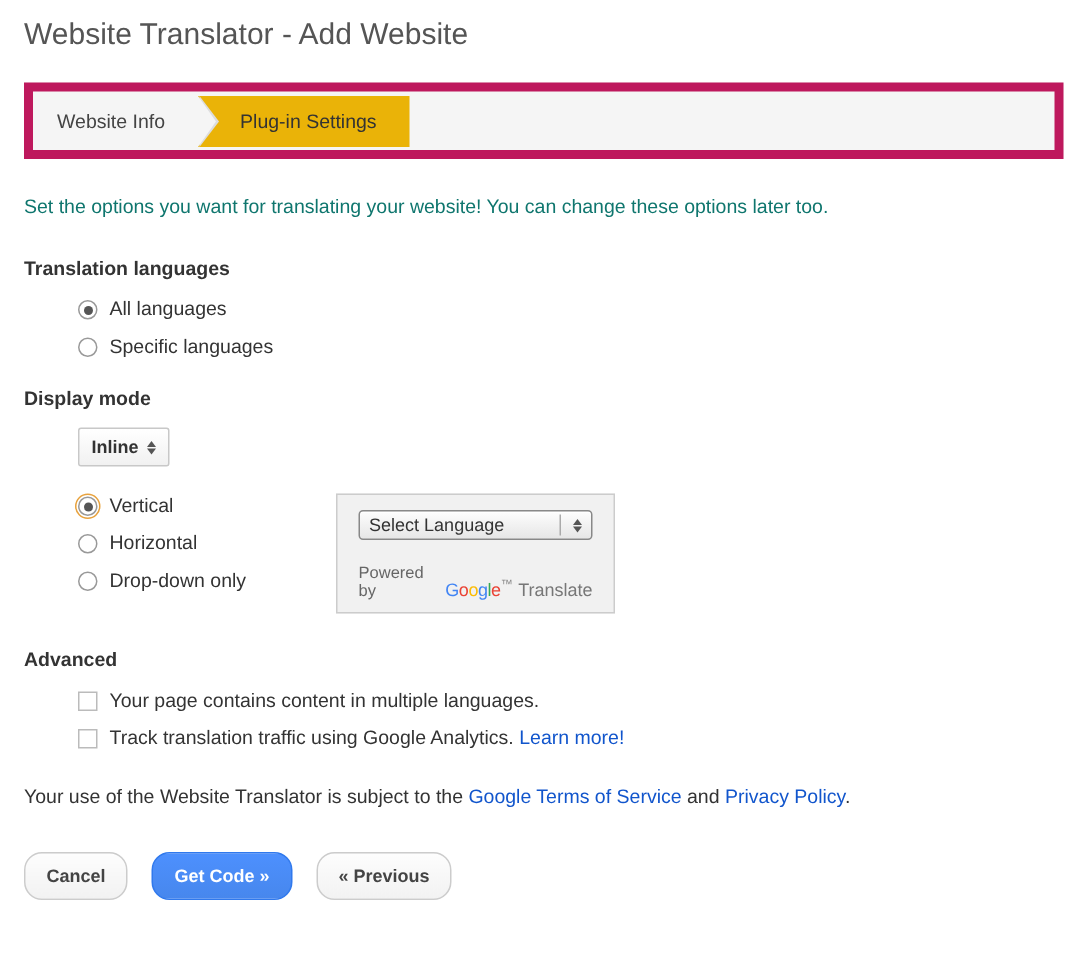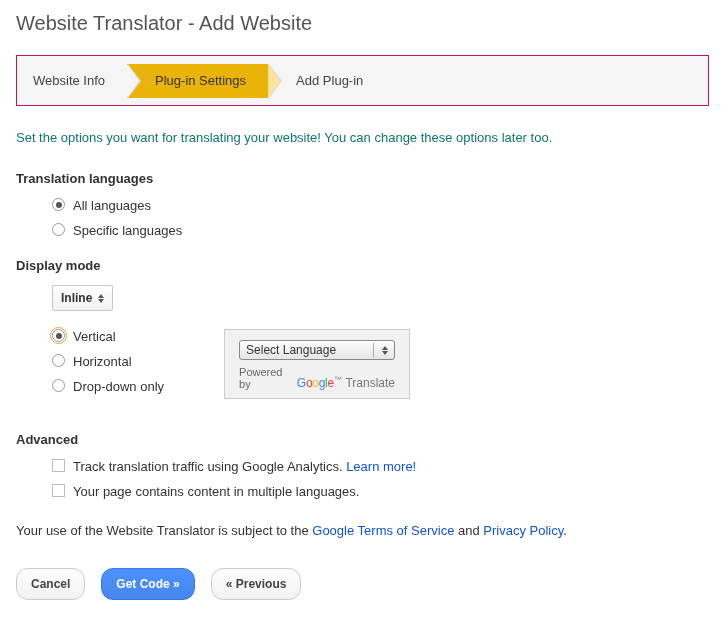--- a/index.html
+++ b/index.html
@@ -13,21 +13,21 @@
     }
     h1 {
       font-size: 20px;
       font-weight: normal;
       color: #555;
       margin-bottom: 20px;
     }
     .stepper {
       display: flex;
       background: #f5f5f5;
-      border: 1px solid #be185d;
+      border: 6px solid #be185d;
       height: 51px;
       align-items: center;
       margin-bottom: 24px;
     }
     .step {
       position: relative;
       padding: 0 22px 0 28px;
       line-height: 34px;
       font-size: 13px;
       color: #444;
@@ -63,21 +63,21 @@
     .step:last-child::after, .step:last-child::before { display: none; }
     .intro { margin-bottom: 26px; color: #0f766e; }
     .section-title {
       font-weight: bold;
       font-size: 13px;
       margin-bottom: 12px;
     }
     .option-group { margin-left: 36px; margin-bottom: 20px; }
     .radio-row, .check-row {
       display: flex;
-      align-items: flex-start;
+      align-items: flex-end;
       margin-bottom: 10px;
       font-size: 13px;
       color: #333;
     }
     .radio {
       width: 13px; height: 13px;
       border: 1px solid #999;
       border-radius: 50%;
       margin-right: 8px;
       position: relative;
@@ -152,21 +152,21 @@
     }
     .preview-select {
       background: linear-gradient(#fdfdfd, #e6e6e6);
       border: 1px solid #888;
       border-radius: 3px;
       padding: 2px 6px;
       font-size: 12px;
       display: flex;
       align-items: center;
       justify-content: space-between;
-      margin-bottom: 6px;
+      margin-bottom: 16px;
       box-shadow: inset 0 1px 0 #fff;
     }
     .preview-select .sort-icon { margin-left: 4px; }
     .preview-select .sep { border-left: 1px solid #aaa; height: 14px; margin: 0 4px 0 auto; }
     .powered {
       font-size: 11px;
       color: #666;
       display: flex;
       align-items: flex-end;
       gap: 4px;
@@ -198,21 +198,20 @@
 </head>
 <body>
 
 
 
 <h1>Website Translator - Add Website</h1>
 
 <div class="stepper">
   <div class="step">Website Info</div>
   <div class="step active">Plug-in Settings</div>
-  <div class="step">Add Plug-in</div>
 </div>
 
 <p class="intro">Set the options you want for translating your website! You can change these options later too.</p>
 
 <div class="section-title">Translation languages</div>
 <div class="option-group">
   <div class="radio-row">
     <span class="radio checked"></span>
     <span>All languages</span>
   </div>
@@ -257,26 +256,26 @@
       </span>
       <span class="translate-word">Translate</span>
     </div>
   </div>
 </div>
 
 <div class="section-title" style="margin-top:14px">Advanced</div>
 <div class="option-group">
   <div class="check-row">
     <span class="checkbox"></span>
+    <span>Your page contains content in multiple languages.</span>
+  </div>
+  <div class="check-row">
+    <span class="checkbox"></span>
     <span>Track translation traffic using Google Analytics.</span>
     &nbsp;<a href="#" class="link">Learn more!</a>
-  </div>
-  <div class="check-row">
-    <span class="checkbox"></span>
-    <span>Your page contains content in multiple languages.</span>
   </div>
 </div>
 
 <p class="footer-note">
   <span>Your use of the Website Translator is subject to the </span><a href="#" class="link">Google Terms of Service</a><span> and </span><a href="#" class="link">Privacy Policy</a><span>.</span>
 </p>
 
 <div class="button-bar">
   <button class="btn">Cancel</button>
   <button class="btn btn-primary">Get Code »</button>

